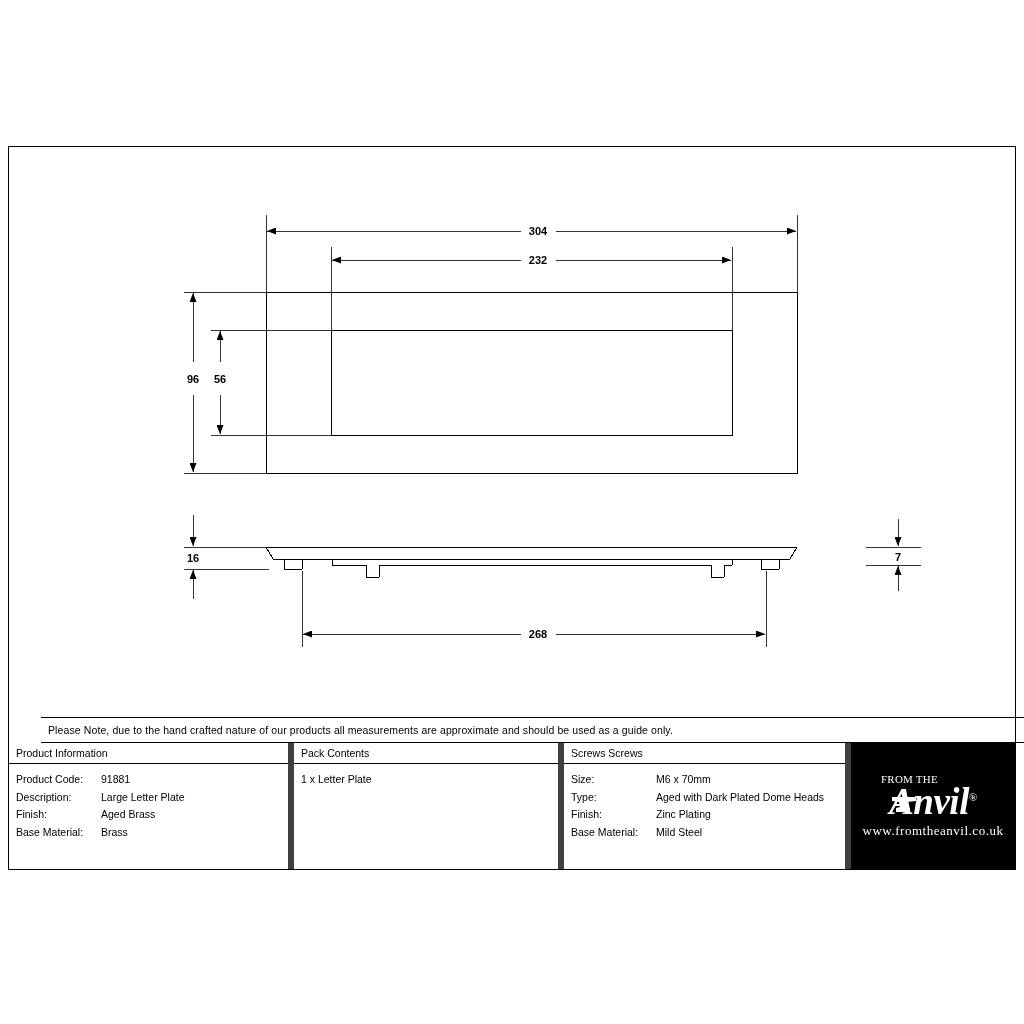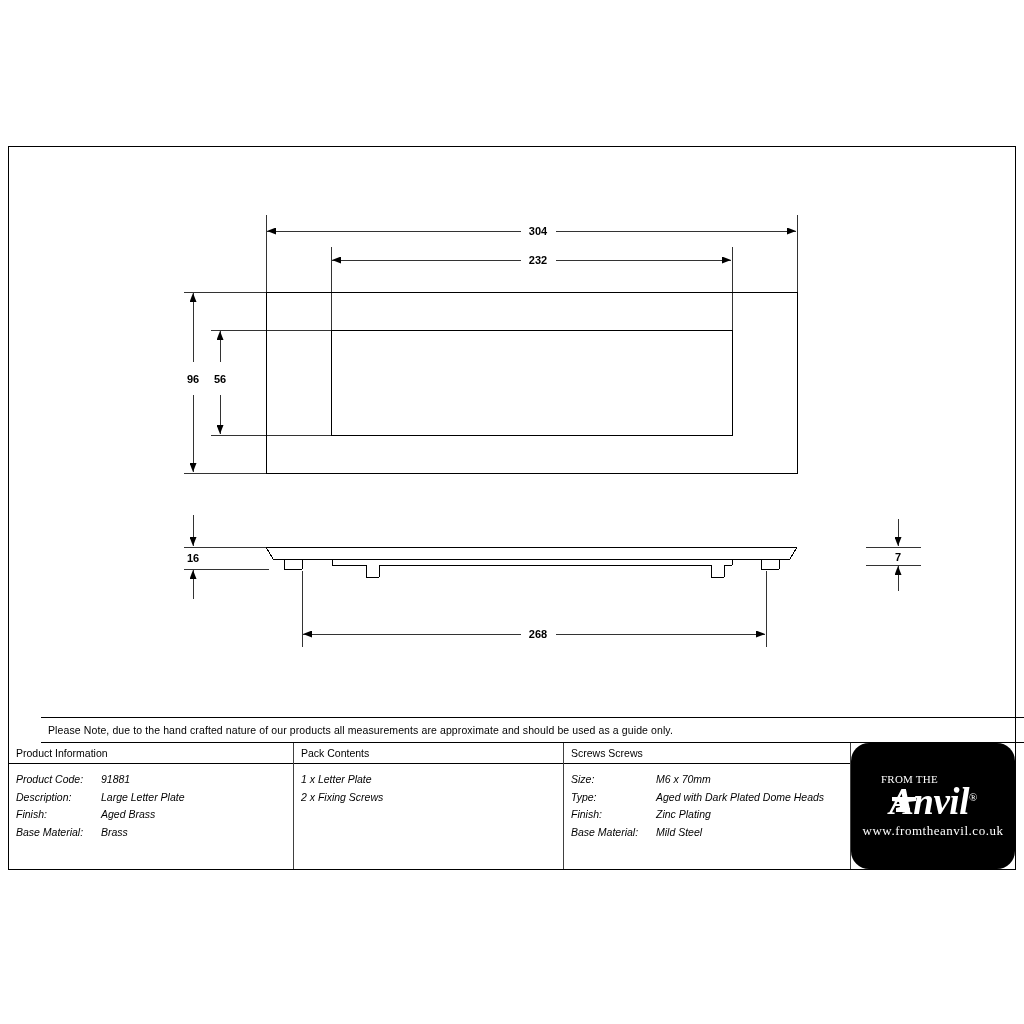--- a/index.html
+++ b/index.html
@@ -62,41 +62,40 @@
   #info-table {
     position: absolute;
     left: 0;
     top: 596px;
     width: 1006px;
     height: 126px;
     display: flex;
   }
   .info-col {
     box-sizing: border-box;
-    border-right: 1px solid #404040;
+    border-right: 6px solid #404040;
     position: relative;
   }
-  .info-col:last-child { border-right: none; border-radius: 18px; }
+  .info-col:last-child { border-right: none; }
   .col-product { width: 285px; }
   .col-pack    { width: 270px; }
   .col-fixing  { width: 287px; }
   .col-logo    { width: 164px; background: #000; }
 
   .col-head {
     height: 21px;
     line-height: 21px;
     font-size: 10.5px;
     padding-left: 7px;
     border-bottom: 1px solid #000;
     box-sizing: border-box;
   }
   .col-body {
     padding: 7px 0 0 7px;
     font-size: 10.5px;
-    font-style: italic;
   }
   .kv-row {
     display: flex;
     line-height: 17.5px;
   }
   .kv-key { width: 85px; flex: 0 0 85px; }
   .kv-val { flex: 1 1 auto; }
   .col-fixing .kv-key { width: 85px; flex: 0 0 85px; }
   .plain-row { line-height: 17.5px; }
 
@@ -270,21 +269,20 @@
           <span class="kv-key">Base Material:</span>
           <span class="kv-val">Brass</span>
         </div>
       </div>
     </div>
 
     <div class="info-col col-pack">
       <div class="col-head">Pack Contents</div>
       <div class="col-body">
         <div class="plain-row">1 x Letter Plate</div>
-        <div class="plain-row">2 x Fixing Screws</div>
       </div>
     </div>
 
     <div class="info-col col-fixing">
       <div class="col-head">Screws Screws</div>
       <div class="col-body">
         <div class="kv-row">
           <span class="kv-key">Size:</span>
           <span class="kv-val">M6 x 70mm</span>
         </div>

